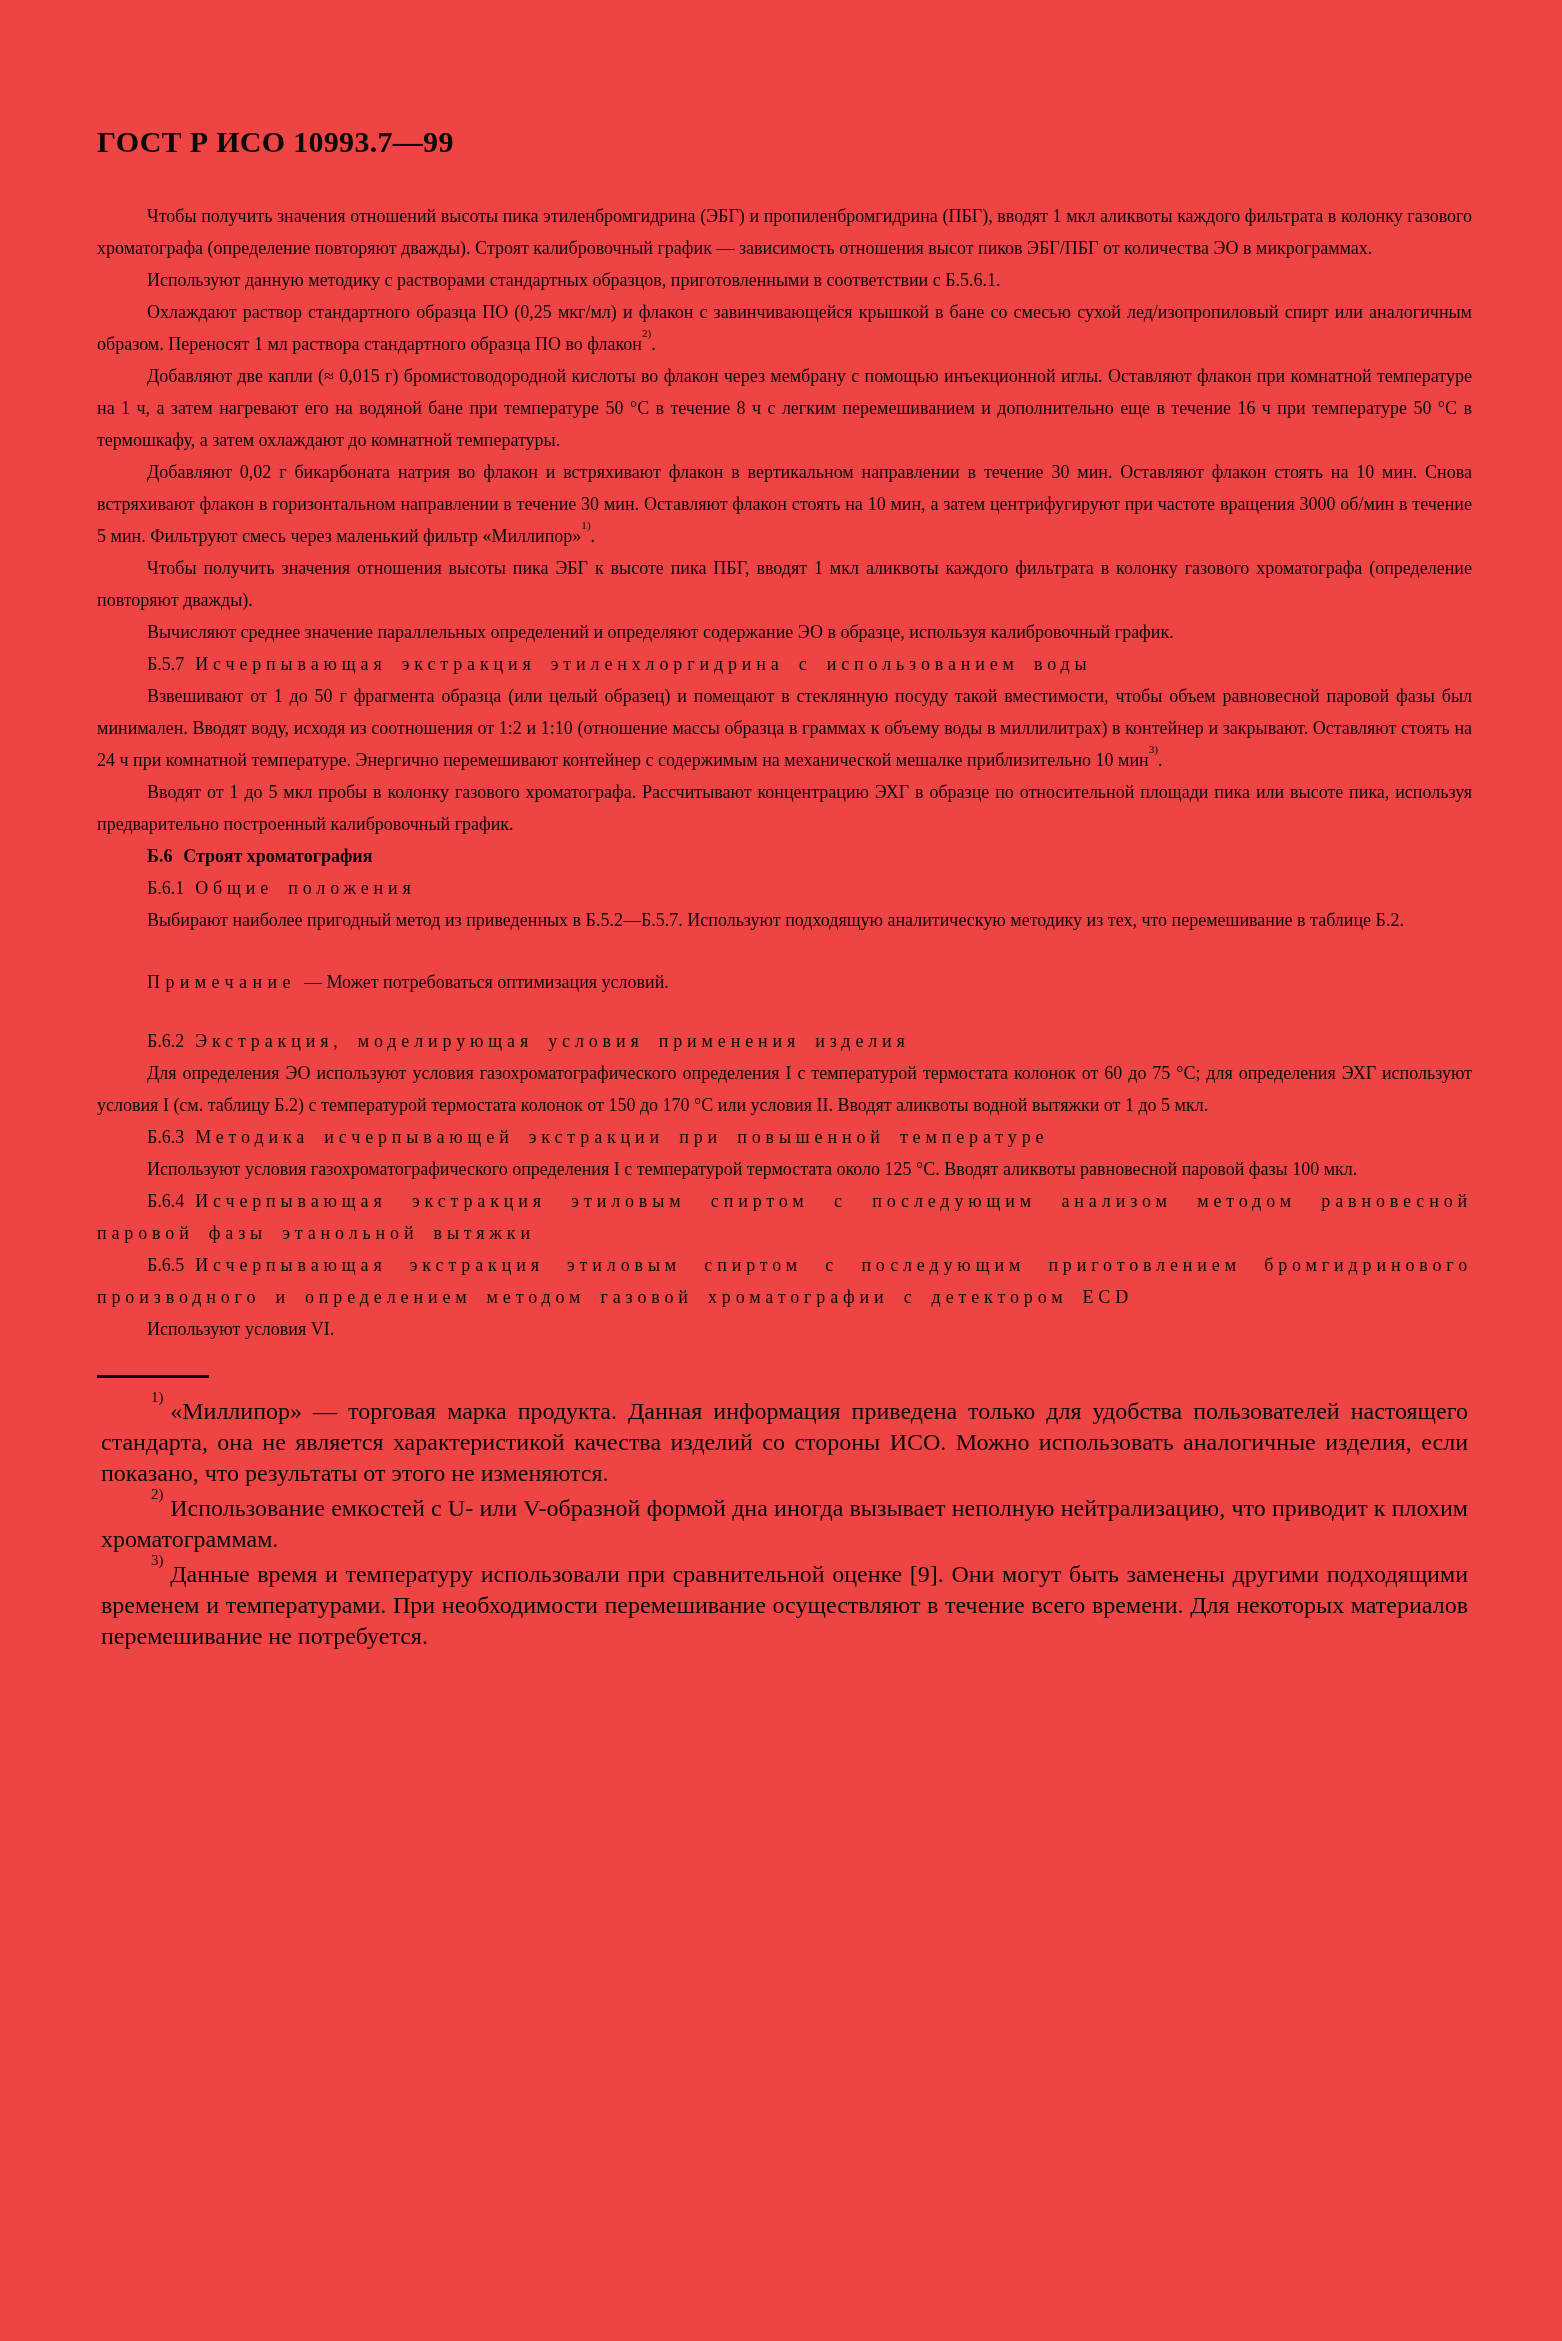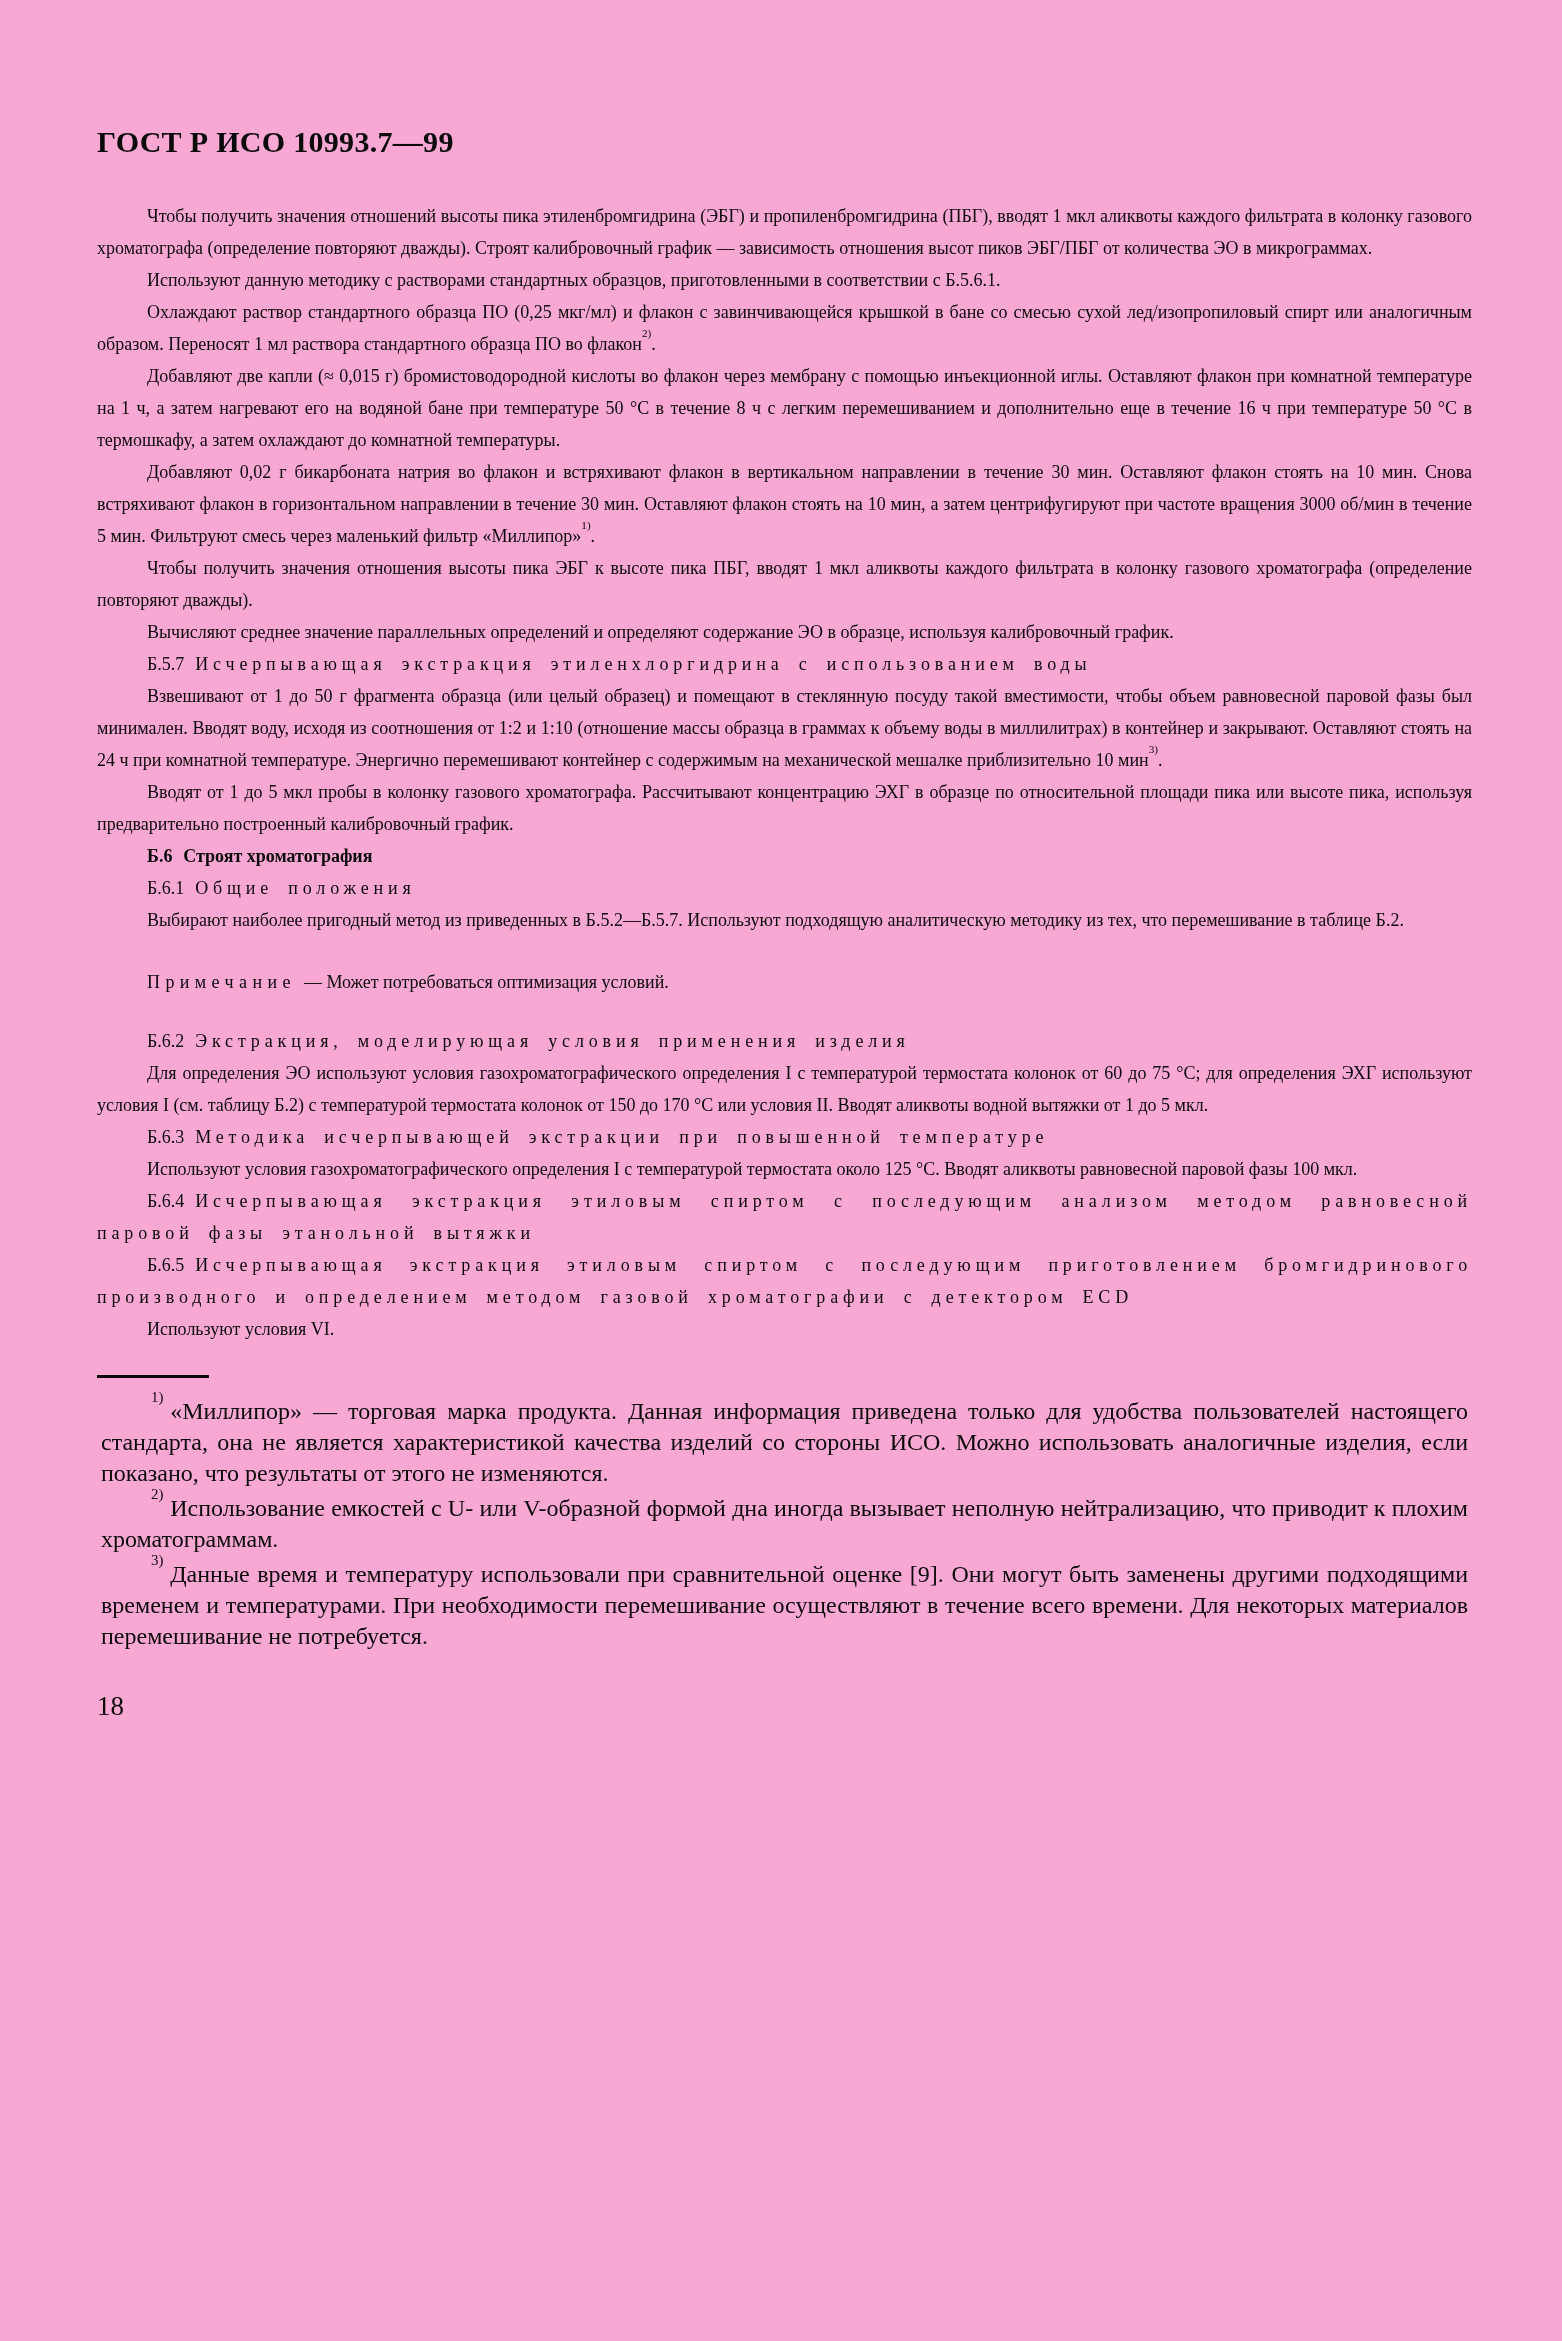--- a/index.html
+++ b/index.html
@@ -5,21 +5,21 @@
   html, body {
     margin: 0;
     padding: 0;
     background: #e8e8e8;
   }
   .page {
     position: relative;
     width: 1562px;
     height: 2342px;
     margin: 0 auto;
-    background: #f9a8d4;
+    background: #ef4444;
     color: #0a0a0a;
     font-family: "Liberation Serif", "DejaVu Serif", serif;
     box-sizing: border-box;
     padding: 124px 90px 0 97px;
     overflow: hidden;
   }
   .doc-header {
     font-size: 30px;
     font-weight: bold;
     line-height: 35px;
@@ -131,16 +131,15 @@
   <div class="footnotes">
     <div class="footnote-rule"></div>
 
     <p class="footnote"><sup class="fnref">1)</sup><span>«Миллипор» — торговая марка продукта. Данная информация приведена только для удобства пользователей настоящего стандарта, она не является характеристикой качества изделий со стороны ИСО. Можно использовать аналогичные изделия, если показано, что результаты от этого не изменяются.</span></p>
 
     <p class="footnote"><sup class="fnref">2)</sup><span>Использование емкостей с U- или V-образной формой дна иногда вызывает неполную нейтрализацию, что приводит к плохим хроматограммам.</span></p>
 
     <p class="footnote"><sup class="fnref">3)</sup><span>Данные время и температуру использовали при сравнительной оценке [9]. Они могут быть заменены другими подходящими временем и температурами. При необходимости перемешивание осуществляют в течение всего времени. Для некоторых материалов перемешивание не потребуется.</span></p>
   </div>
 
-  <div class="page-number">18</div>
 
 </div>
 
 
 </body></html>

